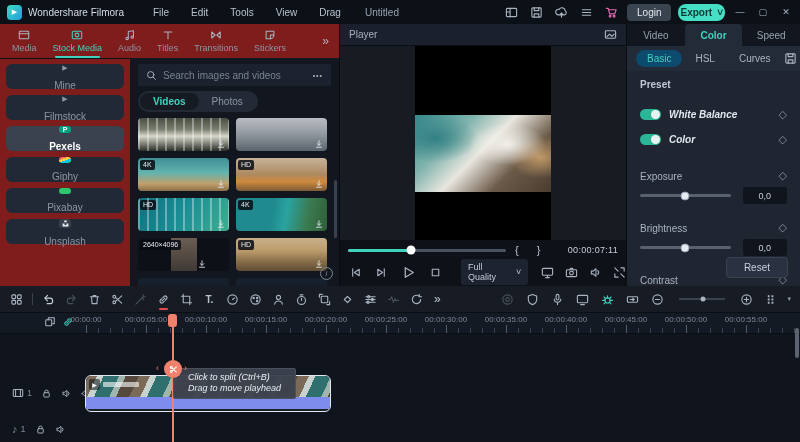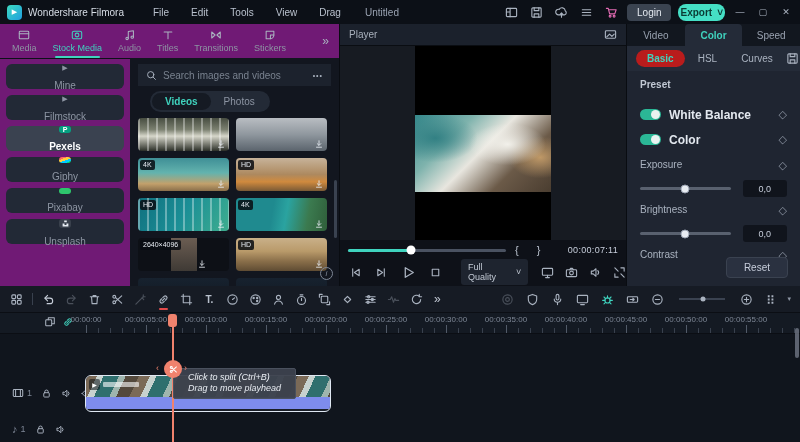--- a/index.html
+++ b/index.html
@@ -11,41 +11,41 @@
   .logo{width:15px;height:15px;border-radius:4px;background:linear-gradient(135deg,#3ddbc0,#1f9fe0);margin:0 6px 0 7px;display:flex;align-items:center;justify-content:center;color:#fff;font-size:7px;}
   .appname{font-size:10px;color:#d7dde6;margin-right:18px;}
   .menu-item{font-size:10px;color:#b9c1cd;padding:0 11px;cursor:default;}
   .proj-title{position:absolute;left:352px;width:60px;text-align:center;font-size:10px;color:#9aa3b2;}
   .tb-right{margin-left:auto;display:flex;align-items:center;gap:7px;padding-right:6px;}
   .tb-ic{display:flex;align-items:center;justify-content:center;width:18px;height:18px;}
   .login-btn{background:#3a4350;color:#e3e8ef;border-radius:4px;padding:3px 10px;font-size:10px;}
   .export-btn{background:#45dfc5;color:#0b3b34;border-radius:8px;padding:3px 2px;font-size:10px;font-weight:bold;display:flex;gap:5px;align-items:center;}
   .winctl{color:#aab3c0;font-size:9px;width:16px;text-align:center;}
   
-  .left-panel{position:absolute;top:24px;left:0;width:340px;height:262px;background:#701a75;border-right:1px solid #090c11;box-sizing:border-box;}
+  .left-panel{position:absolute;top:24px;left:0;width:340px;height:262px;background:#7f1d1d;border-right:1px solid #090c11;box-sizing:border-box;}
   .media-tabs{height:34px;display:flex;align-items:stretch;border-bottom:1px solid #0d1118;padding-left:4px;}
   .mtab{display:flex;flex-direction:column;align-items:center;justify-content:center;gap:2px;padding:0 8px;font-size:9px;color:#8d95a3;position:relative;}
   .mtab svg.ic{width:12px;height:12px;}
   .mtab.active{color:#3fd3be;}
   .mtab.active svg.ic{stroke:#3fd3be;}
   .mtab.active::after{content:"";position:absolute;bottom:0;left:10px;right:10px;height:2px;background:#3fd3be;border-radius:1px;}
   .mtabs-more{margin-left:auto;align-self:center;color:#aab3c0;font-size:12px;padding:0 10px;}
   .left-body{position:absolute;top:34px;bottom:0;left:0;width:130px;padding:6px;box-sizing:border-box;}
   .side-item{height:25px;border-radius:6px;background:#222936;margin-bottom:6px;display:flex;align-items:center;padding:0 8px;font-size:10px;color:#8d95a3;gap:8px;flex-direction:column;}
   .side-item.active{background:#3a4250;color:#fff;font-weight:bold;}
   .side-tri{font-size:7px;color:#8d95a3;}
   .brand{width:12px;height:12px;border-radius:3px;display:flex;align-items:center;justify-content:center;color:#fff;font-size:7px;font-weight:bold;}
   .brand.pexels{background:#05a081;}
   .brand.giphy{background:linear-gradient(160deg,#ff6666 0 30%,#ffce3d 30% 55%,#00ccff 55% 80%,#00e07f 80%);}
   .brand.pixabay{background:#2ec66d;}
   .brand.unsplash{background:#39404c;}
   .stock-content{position:absolute;top:34px;bottom:0;left:130px;right:0;background:#12161f;}
   .search{position:absolute;top:6px;left:8px;right:8px;height:22px;border-radius:0;background:#1c222d;display:flex;align-items:center;padding:0 8px;gap:6px;font-size:10px;color:#79828f;box-sizing:border-box;}
   .search .dots{margin-left:auto;color:#aab3c0;font-size:7px;letter-spacing:1px;}
-  .filters{position:absolute;top:33px;left:20px;display:flex;background:#232a36;border-radius:11px;padding:2px;}
+  .filters{position:absolute;top:33px;left:8px;display:flex;background:#232a36;border-radius:11px;padding:2px;}
   .fpill{font-size:10px;padding:3px 13px;border-radius:9px;color:#8d95a3;}
   .fpill.active{background:#151a23;color:#3fd3be;font-weight:bold;}
   .thumb-grid{position:absolute;top:60px;left:8px;right:12px;height:168px;display:grid;grid-template-columns:1fr 1fr;grid-auto-rows:33px;gap:7px;overflow:hidden;}
   .thumb{position:relative;border-radius:4px;overflow:hidden;background:#0d1016;}
   .badge{position:absolute;top:2px;left:2px;background:rgba(8,12,18,.85);color:#e6ebf2;font-size:7px;padding:1px 3px;border-radius:2px;line-height:1.1;}
   .badge:empty{display:none;}
   .dl{position:absolute;bottom:2px;right:3px;}
   .dl svg.ic{width:10px;height:10px;stroke:#e6ebf2;}
   .g1{background:linear-gradient(180deg,#474d41 0%,#7b8070 35%,#d6d6ca 55%,#2b2e27 100%);}
   .g1::after,.g5::after{content:"";position:absolute;inset:0;background:repeating-linear-gradient(90deg,rgba(255,255,255,.35) 0 2px,transparent 2px 9px);}
@@ -80,30 +80,30 @@
   .controls-row{position:absolute;top:236px;left:0;right:0;height:24px;display:flex;align-items:center;padding:0 9px;gap:13px;}
   .quality{display:flex;align-items:center;gap:20px;background:#1e242f;border-radius:3px;padding:3px 7px;font-size:9px;color:#c2c9d4;margin-left:6px;}
   .ctl-right{margin-left:auto;display:flex;align-items:center;gap:11px;}
   
   .right-panel{position:absolute;top:24px;left:626px;width:174px;height:262px;background:#1f2531;border-left:1px solid #090c11;box-sizing:border-box;}
   .rtabs{height:22px;display:flex;background:#12171f;}
   .rtab{flex:1;display:flex;align-items:center;justify-content:center;font-size:10px;color:#98a1af;}
   .rtab.active{background:#242b38;color:#3fd3be;font-weight:bold;border-radius:4px 4px 0 0;}
   .rsubtabs{height:25px;display:flex;align-items:center;padding:0 9px;gap:2px;background:#242b38;}
   .rsub{font-size:10px;color:#aab3c0;padding:3px 11px;}
-  .rsub.active{background:#b91c1c;border-radius:11px;color:#3fd3be;font-weight:bold;}
+  .rsub.active{background:#0c4a6e;border-radius:11px;color:#3fd3be;font-weight:normal;}
   .rsave{margin-left:auto;}
   .rbody{position:absolute;top:47px;left:0;right:0;bottom:0;padding:8px 13px;box-sizing:border-box;}
   .preset{font-size:10px;color:#c2c9d4;font-weight:bold;margin-bottom:12px;}
   .trow{display:flex;align-items:center;gap:8px;height:25px;}
   .tgl{width:21px;height:11px;border-radius:6px;background:#2bb796;position:relative;}
   .tgl::after{content:"";position:absolute;right:1px;top:1px;width:9px;height:9px;border-radius:50%;background:#eaf2f0;}
-  .trow .tlabel{font-size:12px;color:#e3e8ef;font-weight:bold;}
+  .trow .tlabel{font-size:10px;color:#e3e8ef;font-weight:bold;font-style:italic;}
   .kf{margin-left:auto;color:#8d95a3;font-size:11px;}
-  .srow{display:flex;align-items:flex-start;height:16px;margin-top:7px;}
+  .srow{display:flex;align-items:flex-end;height:16px;margin-top:14px;}
   .srow .slabel{font-size:10px;color:#aab3c0;}
   .sctl{display:flex;align-items:center;margin:5px 0 4px;}
   .strack{position:relative;width:94px;height:3px;background:#59616f;border-radius:2px;}
   .sknob{position:absolute;left:50%;top:50%;transform:translate(-50%,-50%);width:9px;height:9px;background:#e8ecf2;border-radius:50%;border:1px solid #9aa3b2;box-sizing:border-box;}
   .sval{margin-left:12px;width:46px;height:17px;background:#10141c;border-radius:3px;font-size:9px;color:#c7cedb;display:flex;align-items:center;justify-content:center;}
   .reset-btn{position:absolute;bottom:8px;right:12px;background:#2a3140;border:1px solid #3a4250;border-radius:4px;padding:4px 17px;font-size:10px;color:#c7cedb;}
   
   .toolbar{position:absolute;top:286px;left:0;right:0;height:26px;background:#161b24;border-bottom:1px solid #0b0e14;display:flex;align-items:center;padding:0 5px;z-index:5;}
   .tbtn{width:23px;height:100%;display:flex;align-items:center;justify-content:center;position:relative;}
   .tbtn.marked::after{content:"";position:absolute;bottom:2px;left:7px;width:9px;height:2px;background:#e24b4b;border-radius:1px;}

